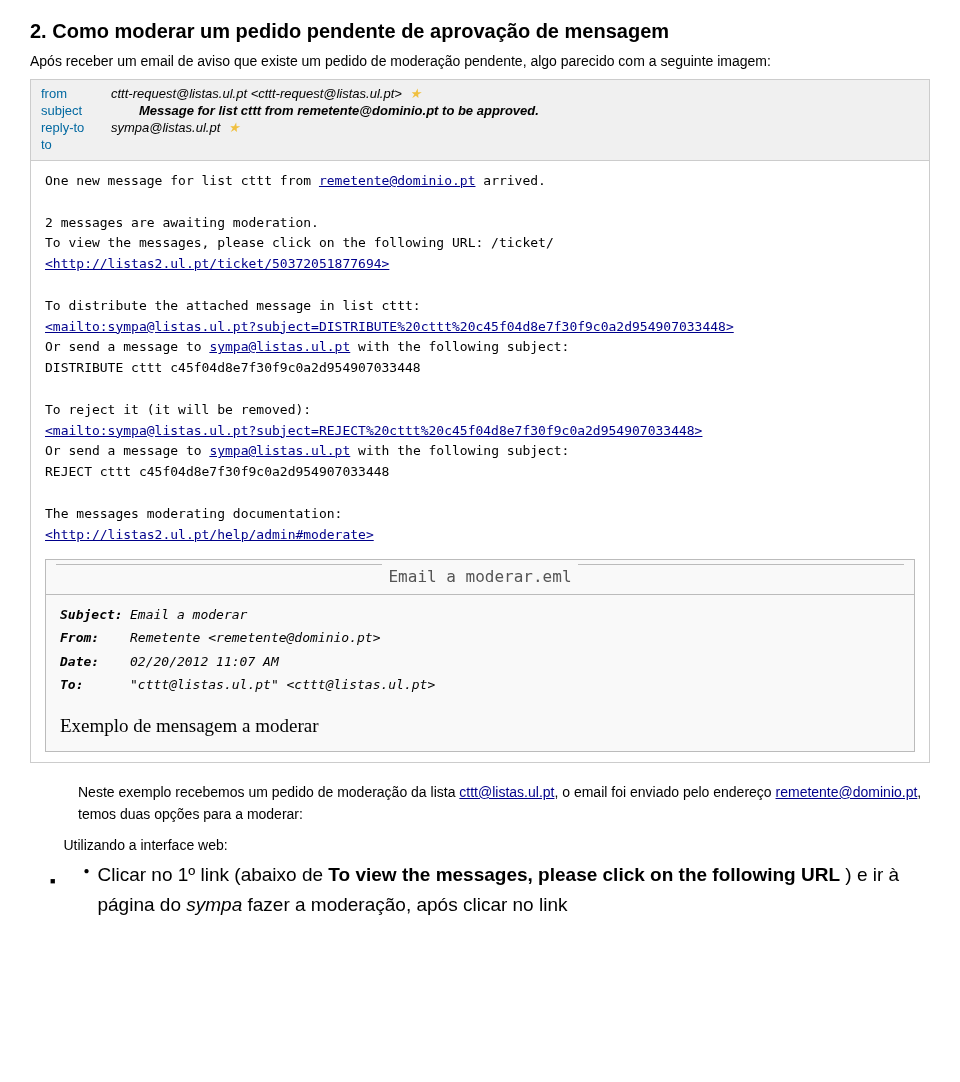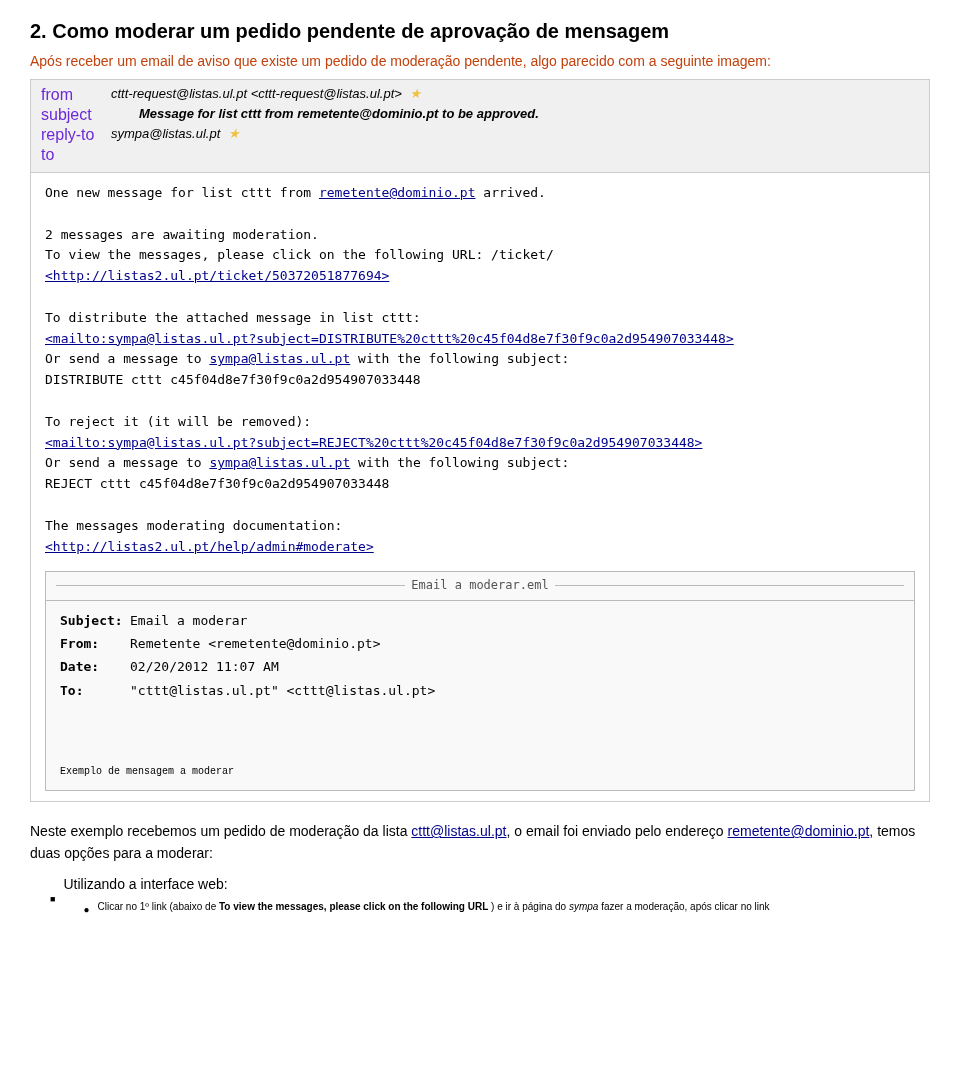--- a/index.html
+++ b/index.html
@@ -13,42 +13,42 @@
     }
     h2 {
       font-size: 20px;
       font-weight: bold;
       margin-bottom: 10px;
       color: #000;
     }
     p.intro {
       font-size: 14px;
       margin-bottom: 10px;
-      color: #c2410c;
+      color: #000000;
     }
     .email-outer {
       border: 1px solid #ccc;
       background: #f5f5f5;
       margin-bottom: 18px;
     }
     .email-headers {
       border-bottom: 1px solid #ccc;
       padding: 6px 10px;
       background: #f0f0f0;
     }
     .header-row {
       display: flex;
       align-items: flex-start;
       margin-bottom: 2px;
       font-size: 13px;
     }
     .header-label {
-      color: #6d28d9;
+      color: #0369a1;
       min-width: 70px;
-      font-size: 16px;
+      font-size: 13px;
     }
     .header-value {
       font-size: 13px;
       font-style: italic;
     }
     .header-value strong {
       font-weight: bold;
       margin-left: 28px;
     }
     .star-icon {
@@ -66,58 +66,59 @@
       color: #00008b;
       text-decoration: underline;
     }
     .email-attachment {
       border: 1px solid #bbb;
       margin-top: 14px;
       background: #f9f9f9;
     }
     .attachment-label {
       font-family: monospace;
-      font-size: 12px;
+      font-size: 16px;
       color: #555;
       border-bottom: 1px solid #bbb;
       padding: 4px 10px;
       display: flex;
-      align-items: center;
+      align-items: flex-start;
       gap: 6px;
     }
     .attachment-label span.line {
       flex: 1;
       height: 1px;
       background: #bbb;
     }
     .attachment-headers {
       padding: 8px 14px;
       font-size: 13px;
       line-height: 1.8;
     }
     .attachment-headers .ah-row {
       display: flex;
       align-items: flex-start;
+      font-style: italic;
     }
     .ah-label {
       font-weight: bold;
       min-width: 70px;
     }
     .attachment-body {
       padding: 6px 14px 10px 14px;
-      font-family: Liberation Mono, monospace;
-      font-size: 10px;
-      margin-top: 48px;
+      font-family: Liberation Serif, serif;
+      font-size: 19px;
     }
     .section-text {
       font-size: 14px;
       margin-top: 14px;
       margin-bottom: 8px;
       color: #000;
       line-height: 1.6;
+      margin-left: 48px;
     }
     .section-text a {
       color: #00008b;
       text-decoration: underline;
     }
     ul.outer-list {
       list-style: none;
       padding-left: 20px;
       margin-top: 6px;
     }
@@ -137,21 +138,21 @@
     }
     ul.inner-list {
       list-style: none;
       padding-left: 20px;
       margin-top: 4px;
     }
     ul.inner-list li {
       display: flex;
       align-items: flex-start;
       margin-bottom: 4px;
-      font-size: 10px;
+      font-size: 19px;
       line-height: 1.6;
     }
     ul.inner-list li::before {
       content: "●";
       font-size: 10px;
       margin-right: 8px;
       margin-top: 3px;
       flex-shrink: 0;
     }
   </style>

